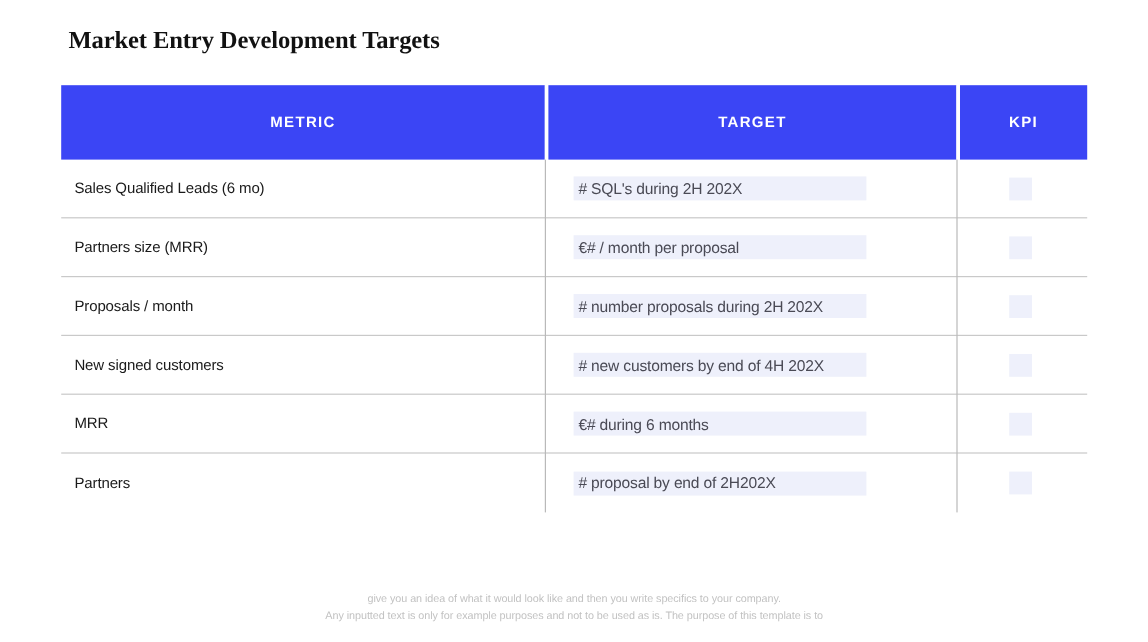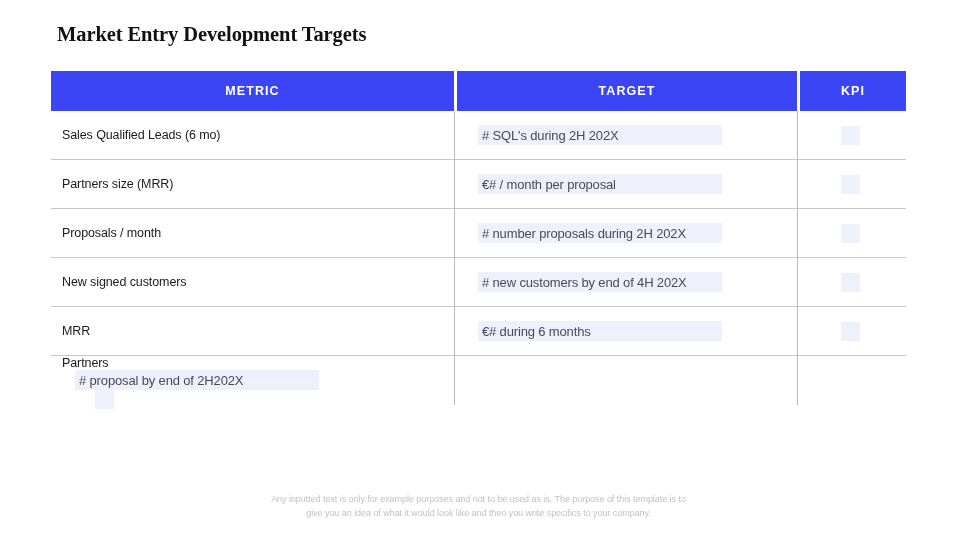--- a/index.html
+++ b/index.html
@@ -44,21 +44,21 @@
 
   
   #targets-table {
     position: absolute;
     left: 51px;
     top: 71px;
     width: 855px;
   }
   .table-head {
     display: flex;
-    height: 40px;
+    height: 62px;
   }
   .head-cell {
     background: #3B45F5;
     color: #ffffff;
     font-size: 12.5px;
     font-weight: bold;
     letter-spacing: 1.1px;
     display: flex;
     align-items: center;
     justify-content: center;
@@ -71,21 +71,21 @@
 
   .table-body {
     position: relative;
   }
   .trow {
     display: flex;
     height: 49px;
     border-bottom: 1.3px solid #c9c9c9;
     box-sizing: border-box;
   }
-  .trow.last { border-bottom: none; flex-direction: column; }
+  .trow.last { border-bottom: none; }
 
   .cell-metric {
     width: 403px;
     display: flex;
     align-items: center;
     box-sizing: border-box;
     padding-left: 11px;
   }
   .metric-text {
     font-size: 12.5px;
@@ -241,17 +241,17 @@
         </div>
       </div>
 
       <div class="vdiv" id="vdiv-metric-target" style="height: 294px;"></div>
       <div class="vdiv" id="vdiv-target-kpi" style="height: 294px;"></div>
 
     </div>
   </div>
 
   <div id="footer-note">
+    <span>give you an idea of what it would look like and then you write specifics to your company.</span>
     <span>Any inputted text is only for example purposes and not to be used as is. The purpose of this template is to</span>
-    <span>give you an idea of what it would look like and then you write specifics to your company.</span>
   </div>
 
 </div>
 
 </body></html>

